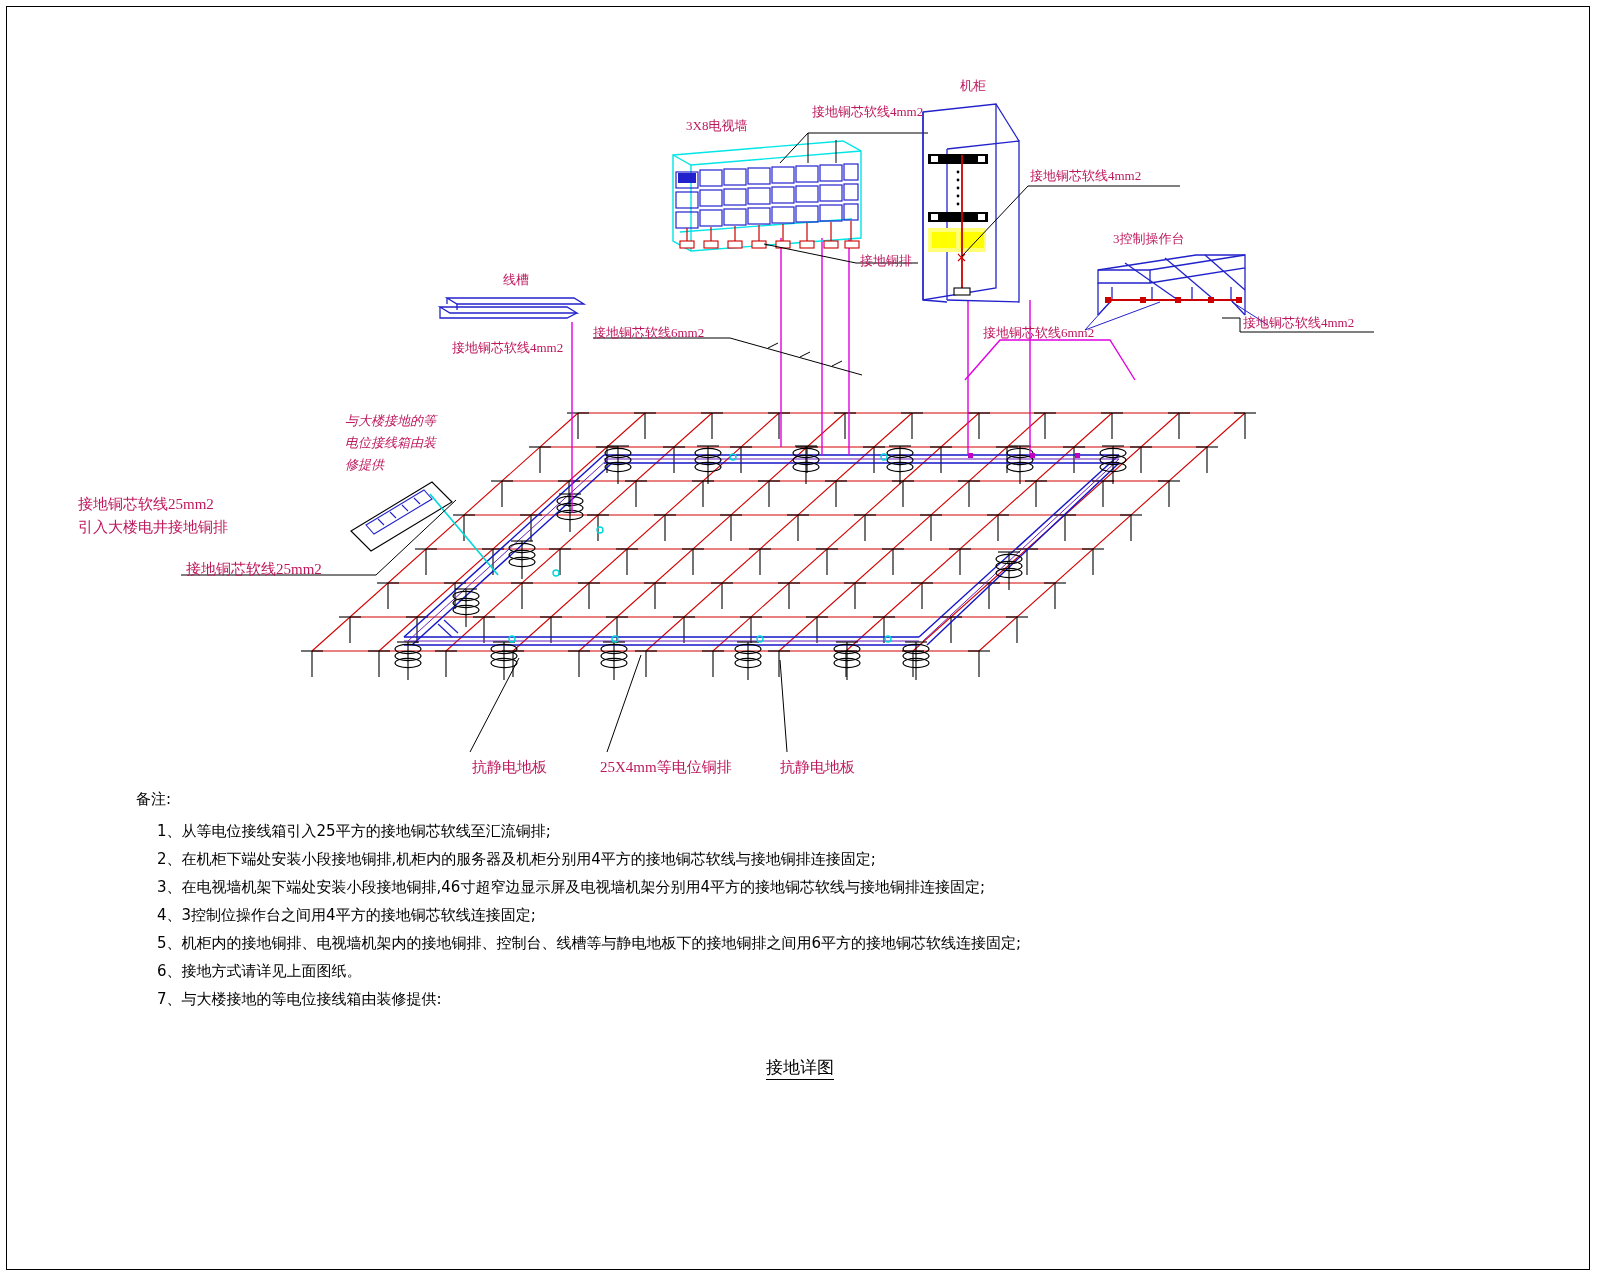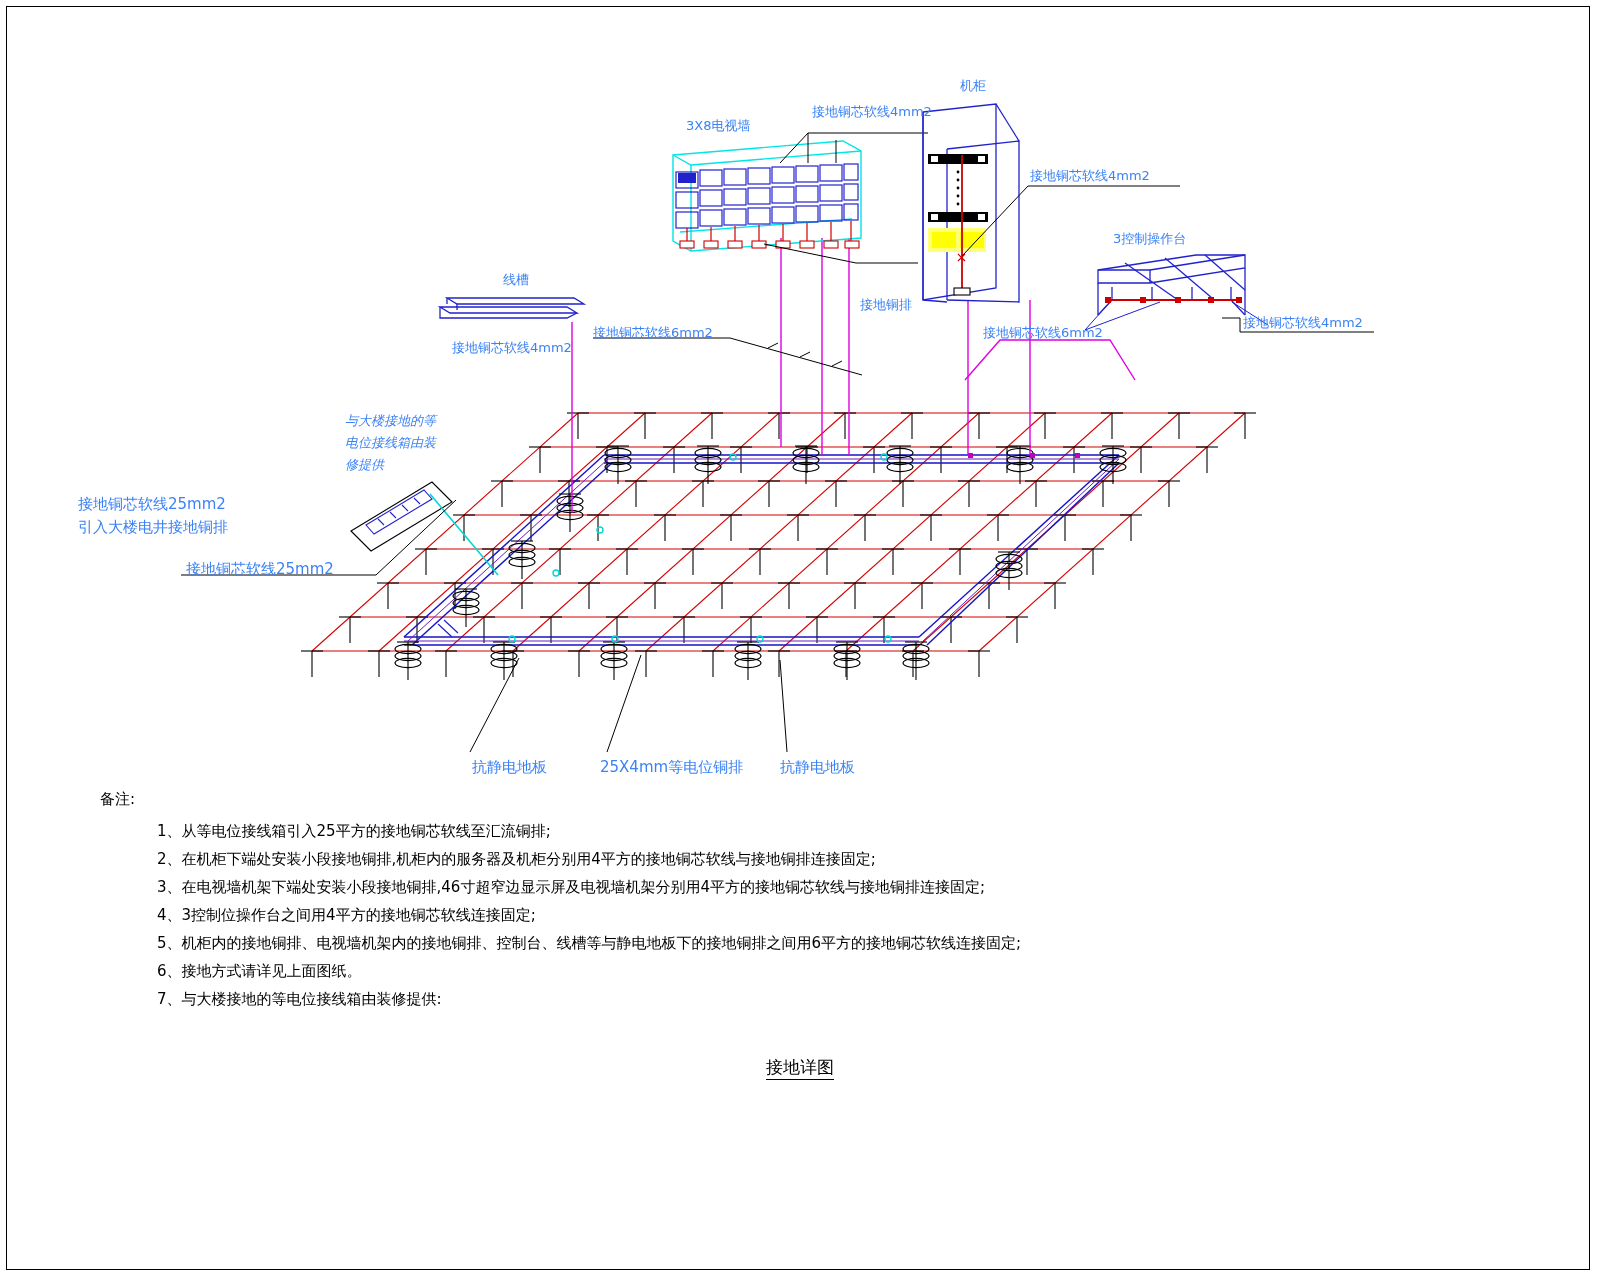--- a/index.html
+++ b/index.html
@@ -7,23 +7,23 @@
     width:1600px;height:1280px;position:relative;overflow:hidden;
     font-family:"DejaVu Sans","Liberation Sans",sans-serif;
     color:#000;
   }
   #sheet{position:absolute;left:0;top:0;width:1600px;height:1280px;}
   .border-frame{
     position:absolute;left:6px;top:6px;width:1584px;height:1264px;
     border:1px solid #000;box-sizing:border-box;pointer-events:none;
   }
   svg.layer{position:absolute;left:0;top:0;width:1600px;height:1280px;overflow:visible;}
-  .lbl{position:absolute;white-space:nowrap;font-size:13px;line-height:1.25;color:#3b82f6;}
+  .lbl{position:absolute;white-space:nowrap;font-size:13px;line-height:1.25;color:#be185d;font-family:Liberation Serif, serif;}
   .notes{position:absolute;left:100px;top:790px;width:1200px;font-size:15px;color:#000;}
-  .notes .hdr{font-size:15px;margin-bottom:9px;}
+  .notes .hdr{font-size:15px;margin-bottom:9px;margin-left:36px;}
   .notes ol{list-style:none;margin:13px;padding:0;}
   .notes li{margin:0 0 9px 44px;font-size:15px;white-space:nowrap;}
   .title{
     position:absolute;left:0;top:1056px;width:1600px;text-align:center;
     font-size:17px;
   }
   .title span{border-bottom:1px solid #000;padding-bottom:2px;text-align:right;}
   .slant{font-style:italic;}
 </style>
 </head>
@@ -439,21 +439,21 @@
       <path d="M519 658 L470 752"></path>
       <path d="M641 655 L607 752"></path>
       <path d="M780 660 L787 752"></path>
     </g>
   </svg>
 
   <div class="lbl" style="left:686px;top:118px;">3X8电视墙</div>
 
   <div class="lbl" style="left:812px;top:104px;">接地铜芯软线4mm2</div>
 
-  <div class="lbl" style="left:860px;top:253px;margin-top:44px;">接地铜排</div>
+  <div class="lbl" style="left:860px;top:253px;">接地铜排</div>
 
   <div class="lbl" style="left:960px;top:78px;">机柜</div>
 
   <div class="lbl" style="left:1030px;top:168px;">接地铜芯软线4mm2</div>
 
   <div class="lbl" style="left:1113px;top:231px;">3控制操作台</div>
 
   <div class="lbl" style="left:983px;top:325px;">接地铜芯软线6mm2</div>
 
   <div class="lbl" style="left:1243px;top:315px;">接地铜芯软线4mm2</div>

